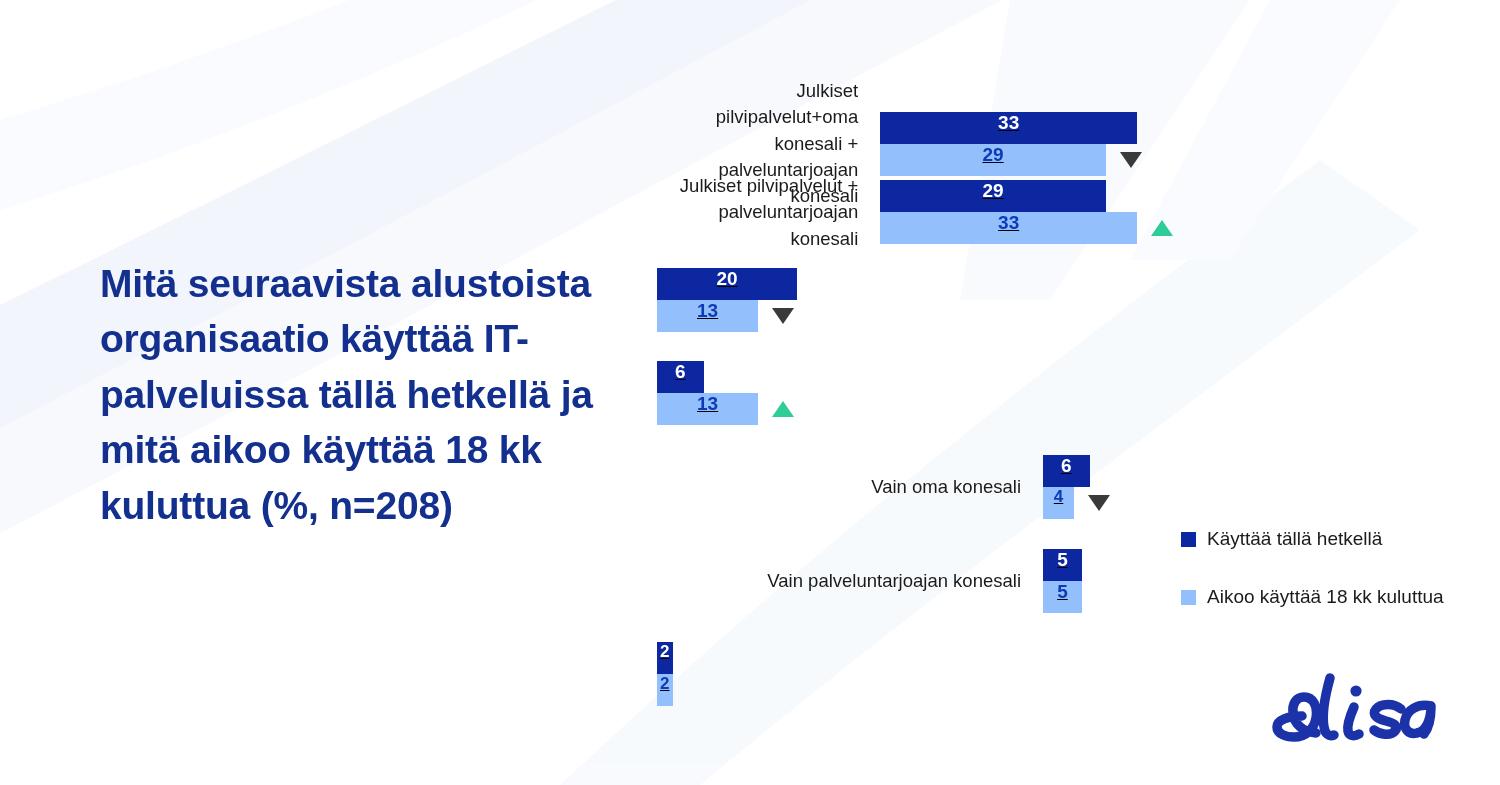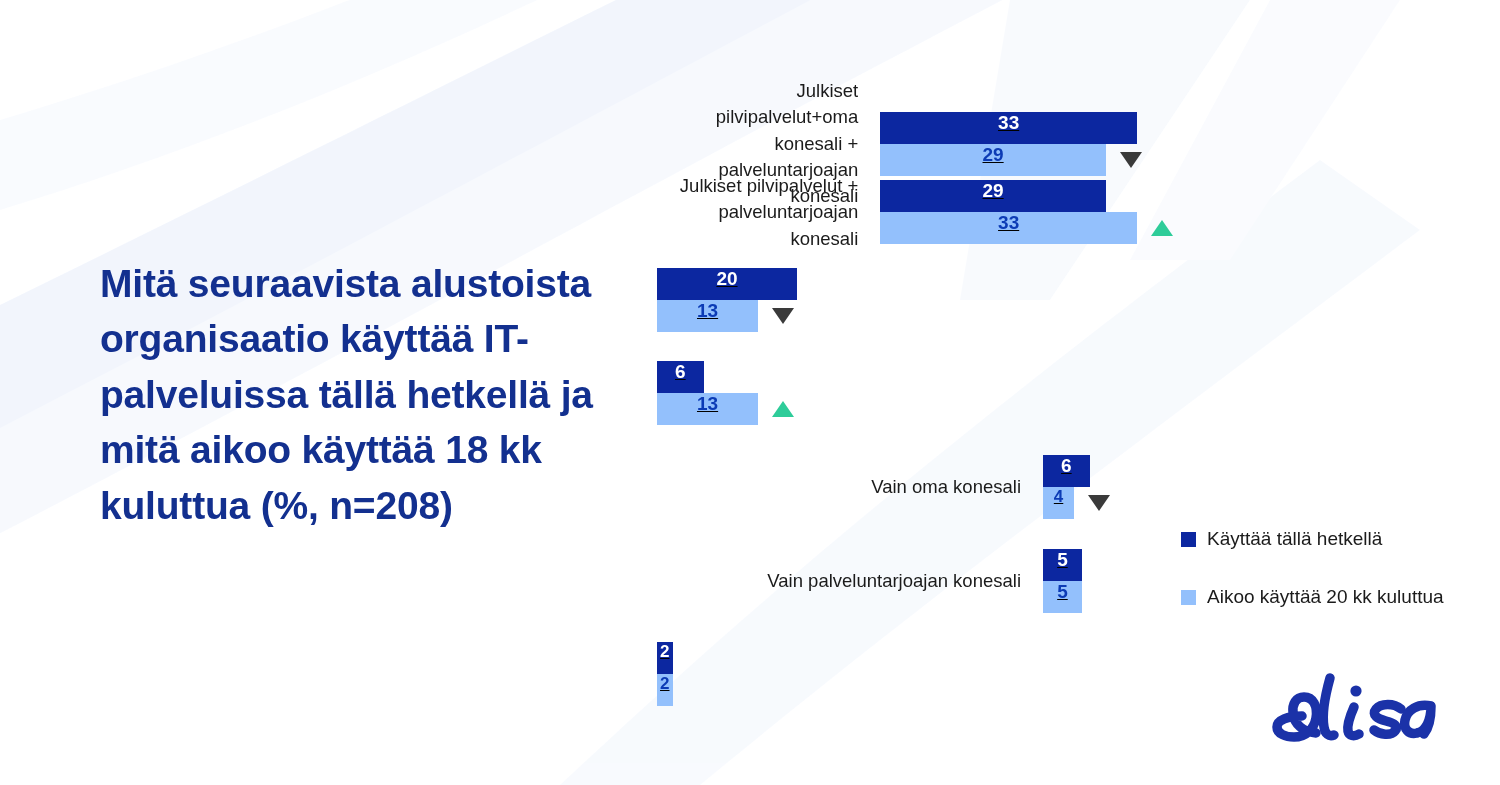--- a/index.html
+++ b/index.html
@@ -227,21 +227,21 @@
     </div>
   </div>
 
 <div id="legend">
   <div class="legend-item">
     <span class="legend-swatch" style="background:#0c27a0"></span>
     <span class="legend-label">Käyttää tällä hetkellä</span>
   </div>
   <div class="legend-item">
     <span class="legend-swatch" style="background:#93c0fc"></span>
-    <span class="legend-label">Aikoo käyttää 20 kk kuluttua</span>
+    <span class="legend-label">Aikoo käyttää 18 kk kuluttua</span>
   </div>
 </div>
 
 <div id="logo">
   <svg width="172" height="78" viewBox="0 0 172 78" xmlns="http://www.w3.org/2000/svg">
     <g fill="none" stroke="#1b32a8" stroke-width="9.5" stroke-linecap="round" stroke-linejoin="round">
       <path d="M34 50 C 20 50 9 54 9 61 C 9 68 18 71 26 71 C 38 71 46 63 48 52 C 50 40 45 31 36 31 C 28 31 24 38 25 47 C 26 58 35 66 48 67"></path>
       <path d="M62 12 C 57 30 54 50 56 61 C 57 68 61 71 66 69"></path>
       <path d="M86 41 C 82 50 79 59 80 65 C 81 70 86 71 91 68"></path>
       <path d="M133 43 C 126 37 113 37 108 43 C 103 49 110 53 118 55 C 126 57 131 60 127 65 C 123 70 112 69 106 64"></path>

